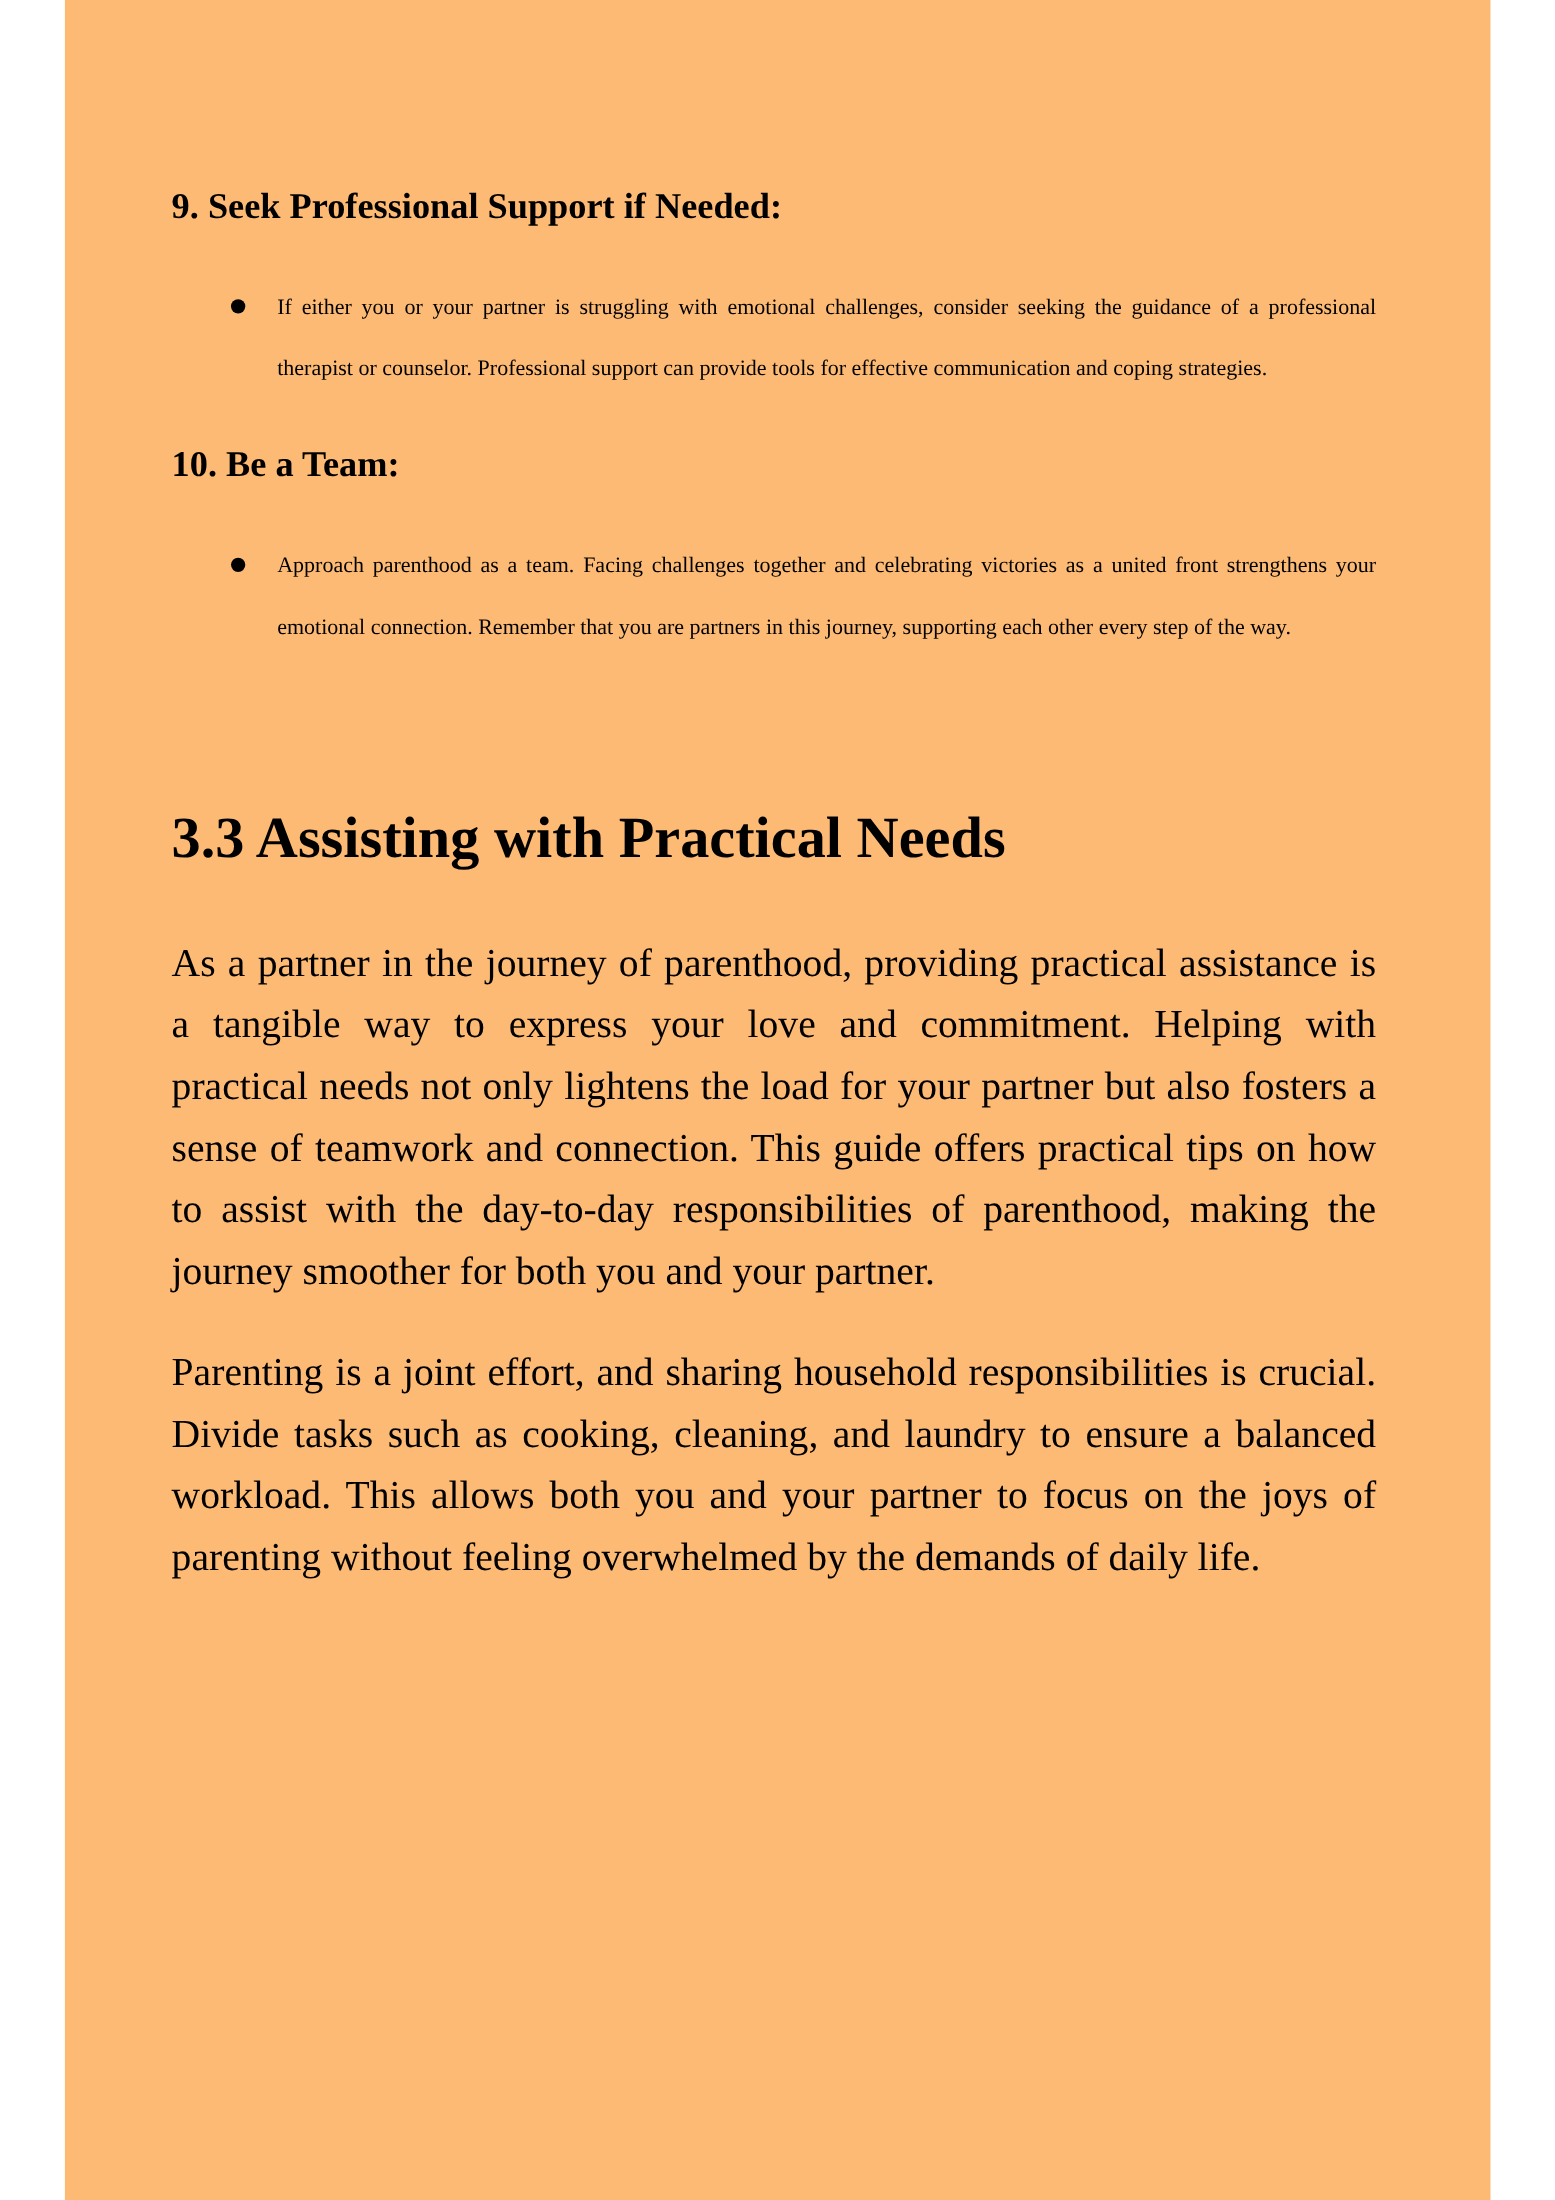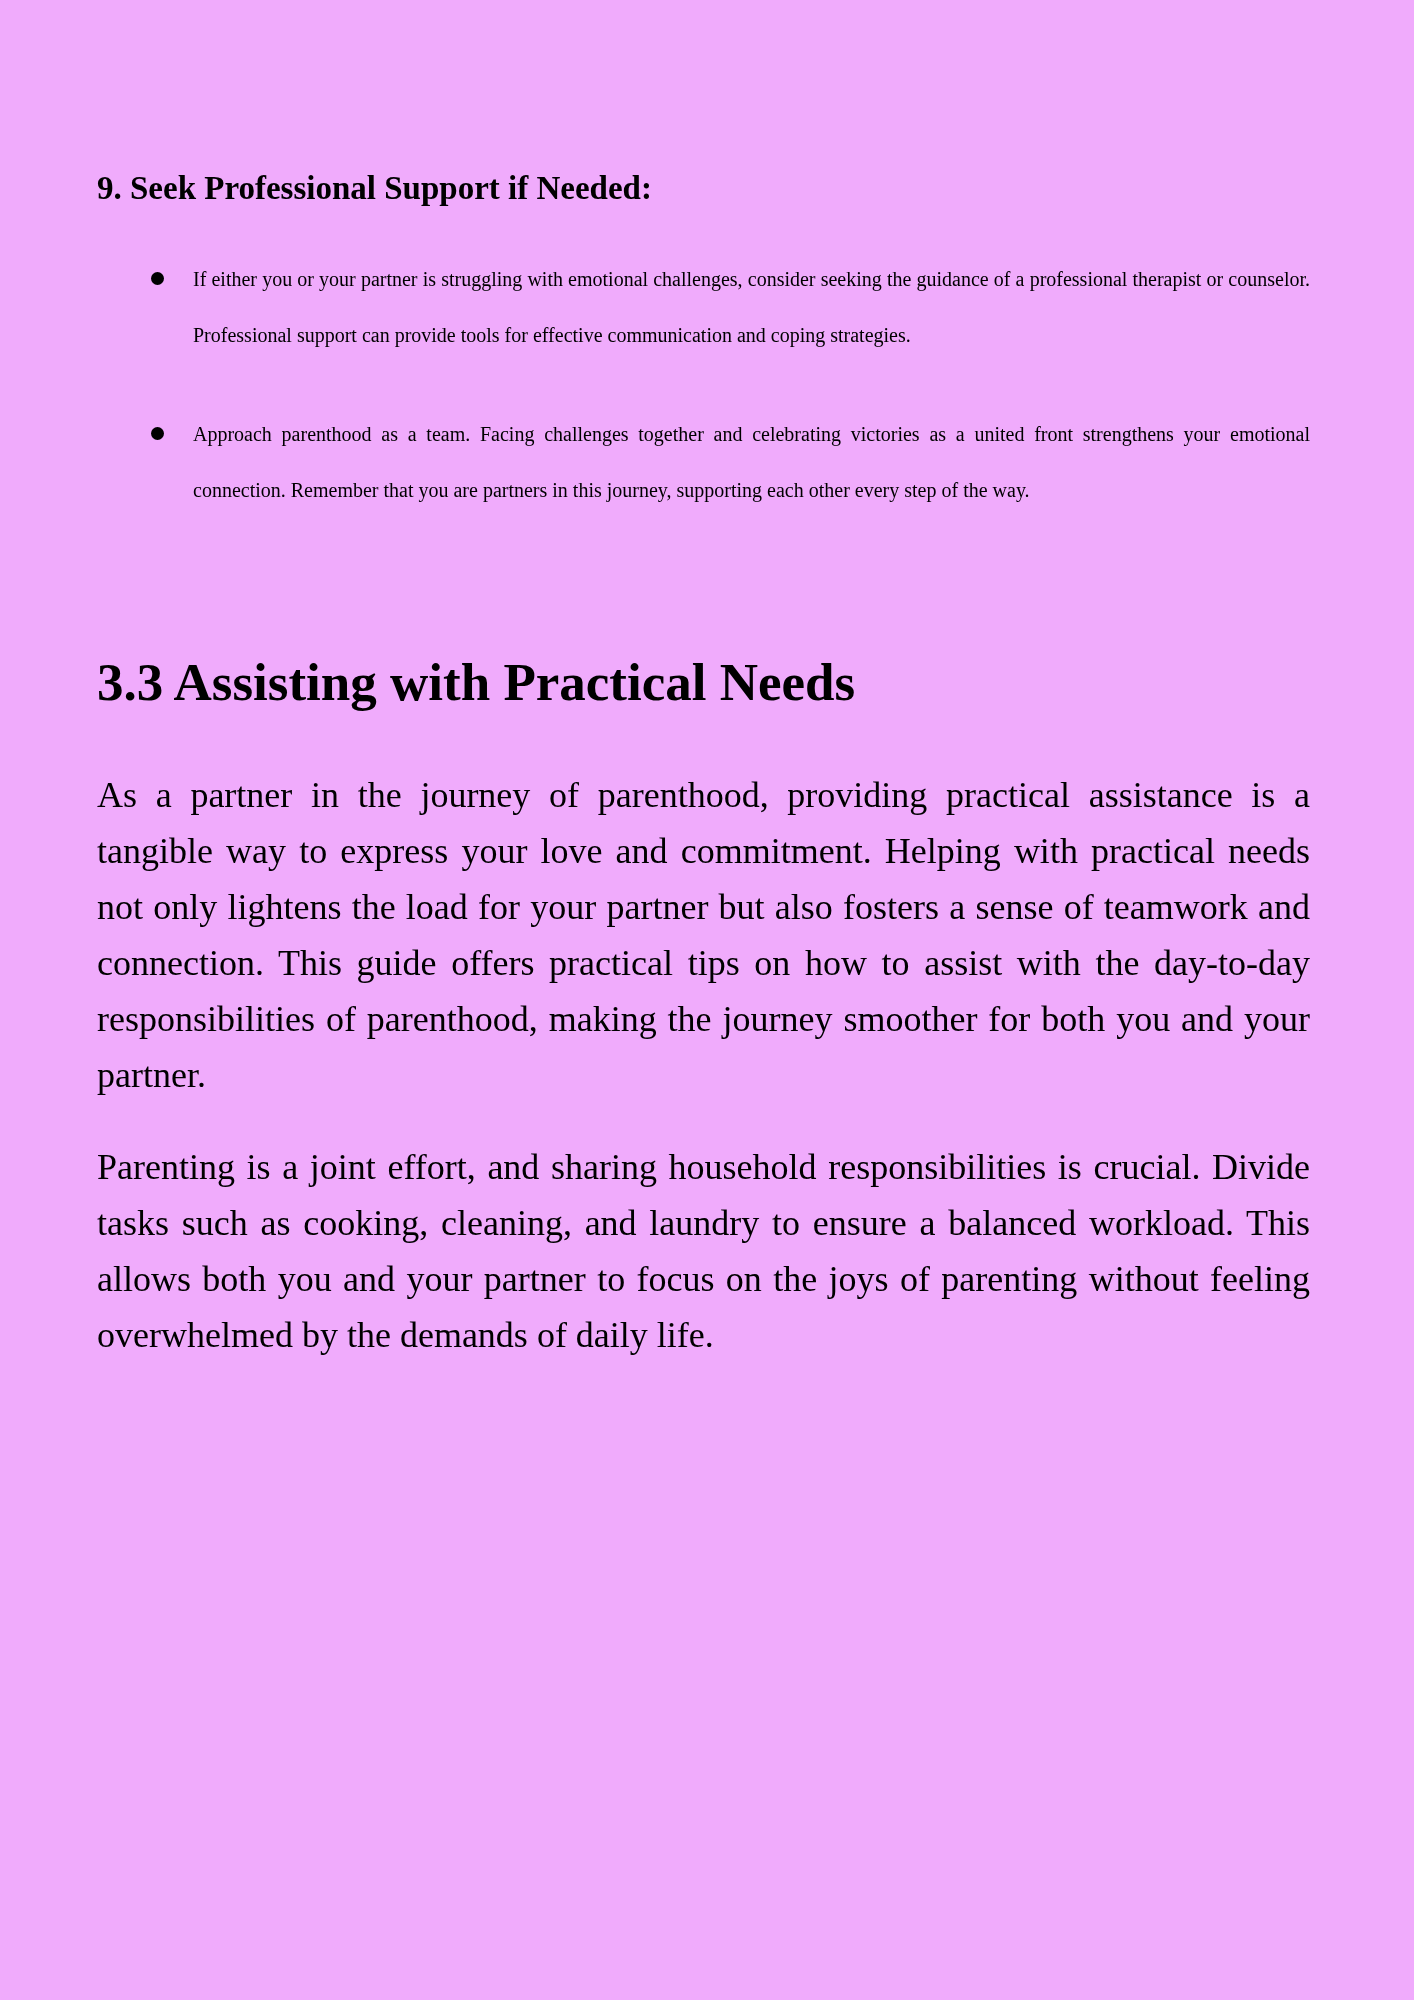--- a/index.html
+++ b/index.html
@@ -2,24 +2,24 @@
 <html><head>
 <meta charset="utf-8">
 <style>
   html, body {
     margin: 0;
     padding: 0;
     background: #ffffff;
   }
   .page {
     position: relative;
-    width: 1414px;
+    width: 1296px;
     height: 2000px;
     margin: 0 auto;
-    background: #f0abfc;
+    background: #fdba74;
     color: #000000;
     font-family: "Liberation Serif", "DejaVu Serif", serif;
     box-sizing: border-box;
     padding: 168px 104px 10px 97px;
     overflow: hidden;
   }
   .h3 {
     font-size: 33px;
     line-height: 40px;
     font-weight: bold;
@@ -74,20 +74,21 @@
 
   <h3 class="h3">9. Seek Professional Support if Needed:</h3>
 
   <ul class="bullets">
     <li class="bullet">
       <span class="bullet-dot"></span>
       <span>If either you or your partner is struggling with emotional challenges, consider seeking the guidance of a professional therapist or counselor. Professional support can provide tools for effective communication and coping strategies.</span>
     </li>
   </ul>
 
+  <h3 class="h3 after-list">10. Be a Team:</h3>
 
   <ul class="bullets">
     <li class="bullet">
       <span class="bullet-dot"></span>
       <span>Approach parenthood as a team. Facing challenges together and celebrating victories as a united front strengthens your emotional connection. Remember that you are partners in this journey, supporting each other every step of the way.</span>
     </li>
   </ul>
 
   <h1 class="chapter-title">3.3 Assisting with Practical Needs</h1>
 

